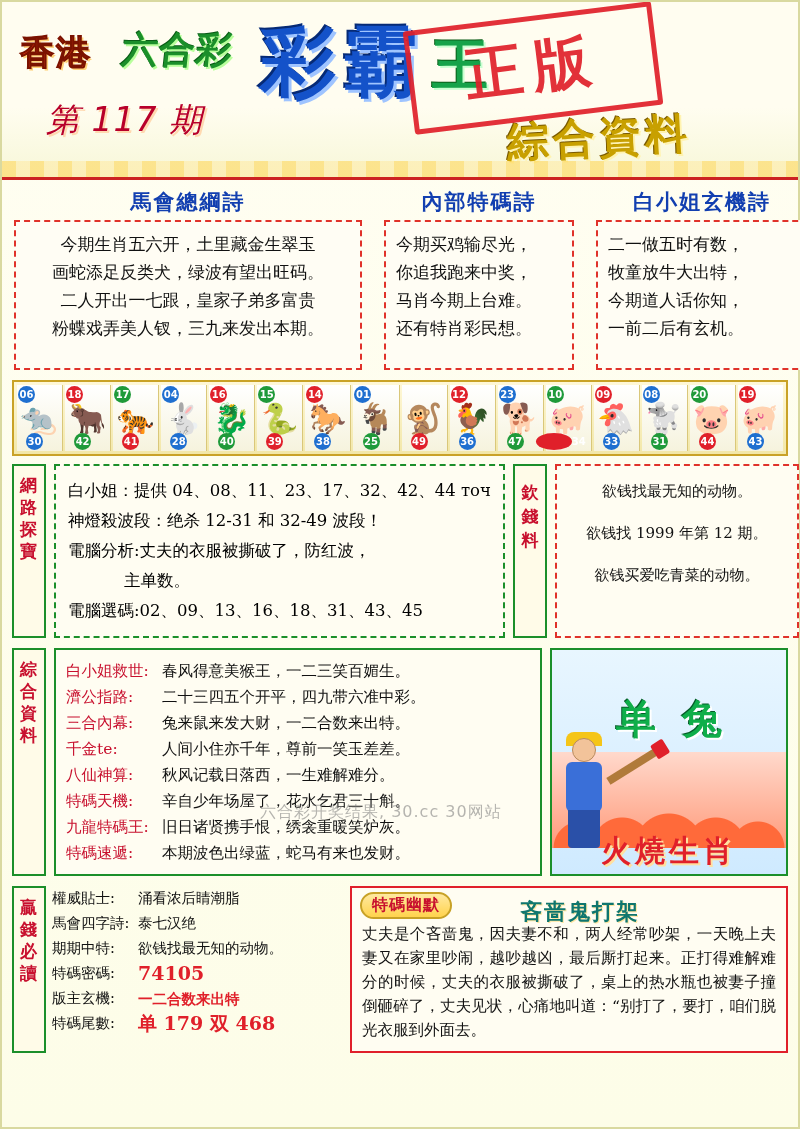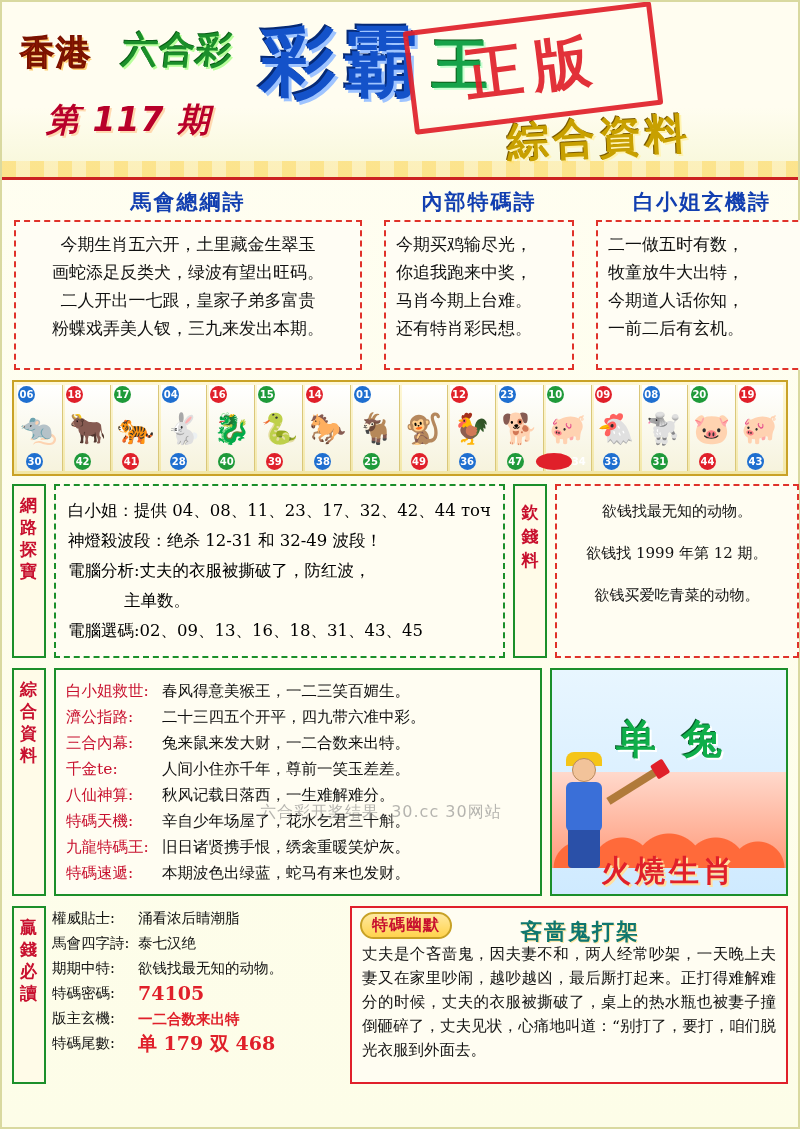--- a/index.html
+++ b/index.html
@@ -53,21 +53,21 @@
   }
   .wangzhi {
     position:absolute; left:430px; top:26px;
     font-size: 56px; font-weight:bold;
     color:#16a34a;
     text-shadow: 2px 2px 0 #c8ffd0, -1px -1px 0 #0a5c16;
     letter-spacing:4px;
   }
   .issue {
     position:absolute; left:44px; top:96px;
-    font-size: 33px; font-weight:bold;
+    font-size: 33px; font-weight:normal;
     color:#b8002a;
     text-shadow: 2px 2px 0 #ffd9b0;
     font-style: italic;
     letter-spacing:1px;
   }
   .zhenghe {
     position:absolute; left:505px; top:108px;
     font-size: 42px; font-weight:bold;
     color:#c8a000;
     text-shadow: 2px 2px 0 #fff3b0, -1px -1px 0 #7a5a00;
@@ -129,21 +129,21 @@
   }
   .poem-col.c1 .poem-line { font-size:17px;text-align:center; }
   .poem-col.c2 .poem-line, .poem-col.c3 .poem-line { font-size:17px; }
 
   
   .zodiac {
     margin: 6px 10px 0 10px;
     border: 2px solid #c9a227;
     background: linear-gradient(#fff8d8,#f2e7a8);
     display:flex;
-    height: 96px;
+    height: 76px;
     padding: 3px;
     gap: 2px;
   }
   .z-cell {
     flex:1;
     position:relative;
     border-right:1px solid #d9c77a;
     background: linear-gradient(#ffffff,#f6f3dd);
   }
   .z-cell:last-child { border-right:none; }
@@ -300,21 +300,21 @@
   .bl-row { display:flex; font-size: 14.5px; line-height: 25px; white-space:nowrap; font-family:"DejaVu Serif", serif;}
   .bl-k { color:#111; width: 86px; flex:0 0 86px;}
   .bl-v { color:#111; }
   .bl-v.red { color:#e0202a; font-weight:bold; font-size:19px; }
   .bl-v.redsm { color:#e0202a; font-weight:bold; }
   .story {
     flex:1;
     border: 2px solid #e0202a;
     background:#fffdf2;
     position:relative;
-    padding: 34px 10px 20px 10px;
+    padding: 34px 10px 9px 10px;
   }
   .story-tag {
     position:absolute; left: 8px; top: 4px;
     background: linear-gradient(#ffe9a0,#ffd34d);
     border: 2px solid #c8a227;
     border-radius: 14px;
     color:#c8102e; font-weight:bold;
     font-size: 16px; padding: 1px 10px;
     letter-spacing:1px;
   }

